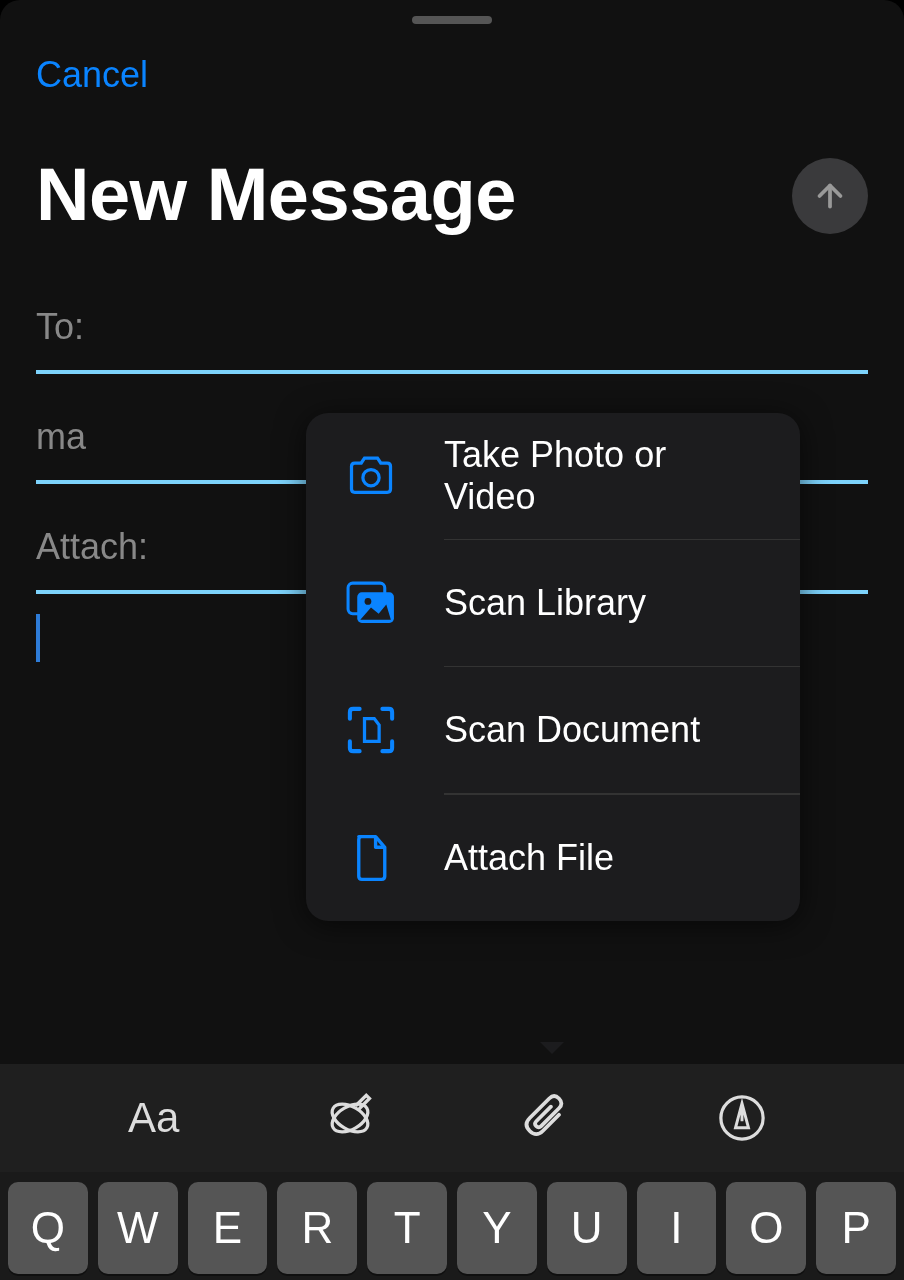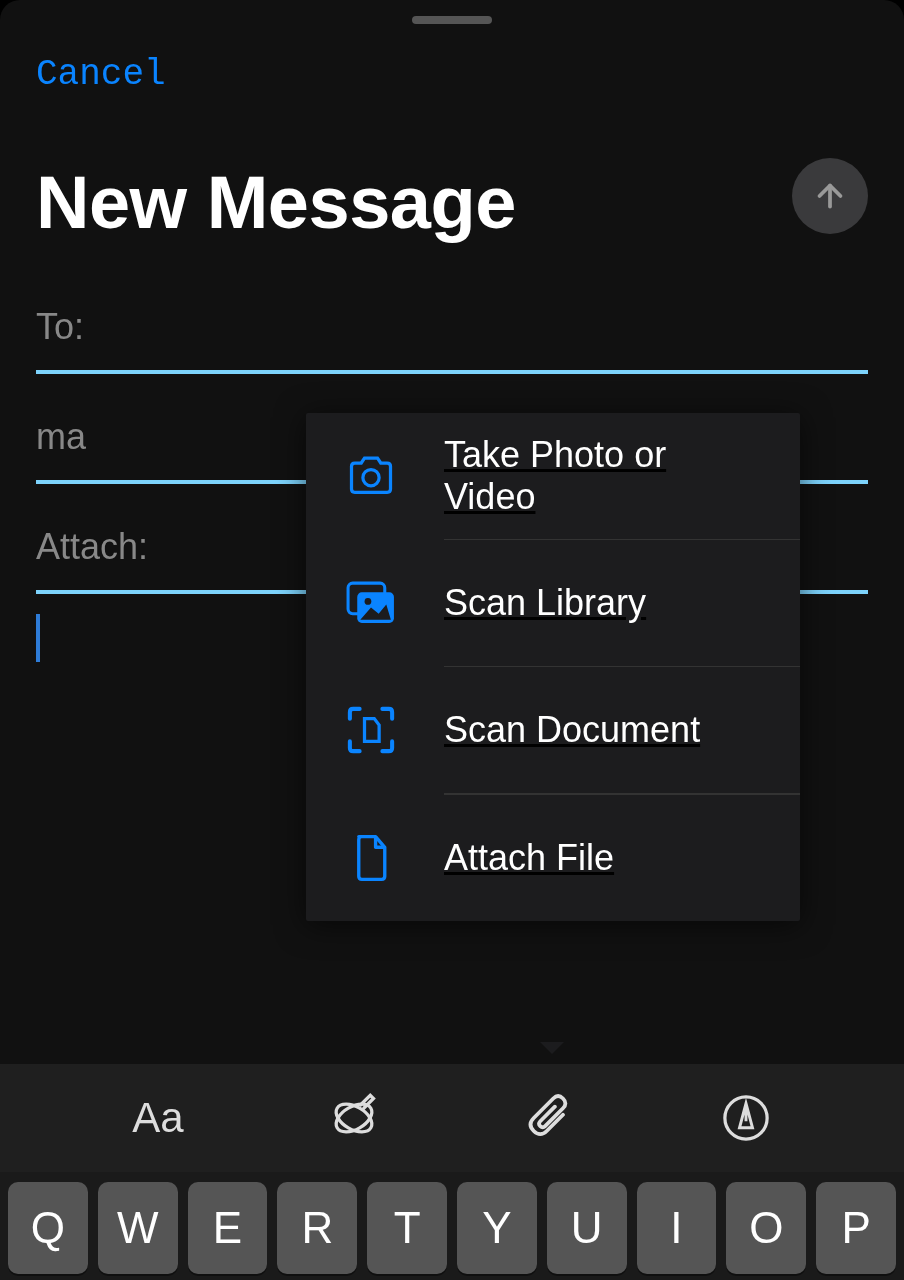--- a/index.html
+++ b/index.html
@@ -34,25 +34,24 @@
       background: #555;
       border-radius: 4px;
     }
     .cancel {
       position: absolute;
       top: 54px;
       left: 36px;
       color: #0a84ff;
       font-size: 36px;
       font-weight: 400;
-      font-family: Liberation Mono, monospace;
     }
     .title {
       position: absolute;
-      top: 160px;
+      top: 152px;
       left: 36px;
       color: #fff;
       font-size: 74px;
       font-weight: 700;
       letter-spacing: -0.5px;
     }
     .send-button {
       position: absolute;
       top: 158px;
       right: 36px;
@@ -103,24 +102,23 @@
     @keyframes blink {
       0%, 50% { opacity: 1; }
       51%, 100% { opacity: 0; }
     }
     .attachment-menu {
       position: absolute;
       top: 413px;
       left: 306px;
       width: 494px;
       background: #1c1c1e;
-      border-radius: 2px;
+      border-radius: 22px;
       overflow: hidden;
       box-shadow: 0 4px 30px rgba(0,0,0,0.6);
-      text-decoration: underline;
     }
     .menu-item {
       display: flex;
       align-items: center;
       height: 126px;
       padding: 0 34px;
     }
     .menu-icon {
       width: 62px;
       height: 56px;
@@ -170,21 +168,20 @@
       display: flex;
       align-items: center;
       justify-content: space-around;
       padding: 0 60px;
     }
     .toolbar-item {
       width: 60px;
       height: 60px;
       display: flex;
       align-items: center;
-      justify-content: center;
       color: #ddd;
     }
     .toolbar-item svg {
       width: 52px;
       height: 52px;
       stroke: #ddd;
     }
     .aa-text {
       font-size: 42px;
       color: #ddd;

